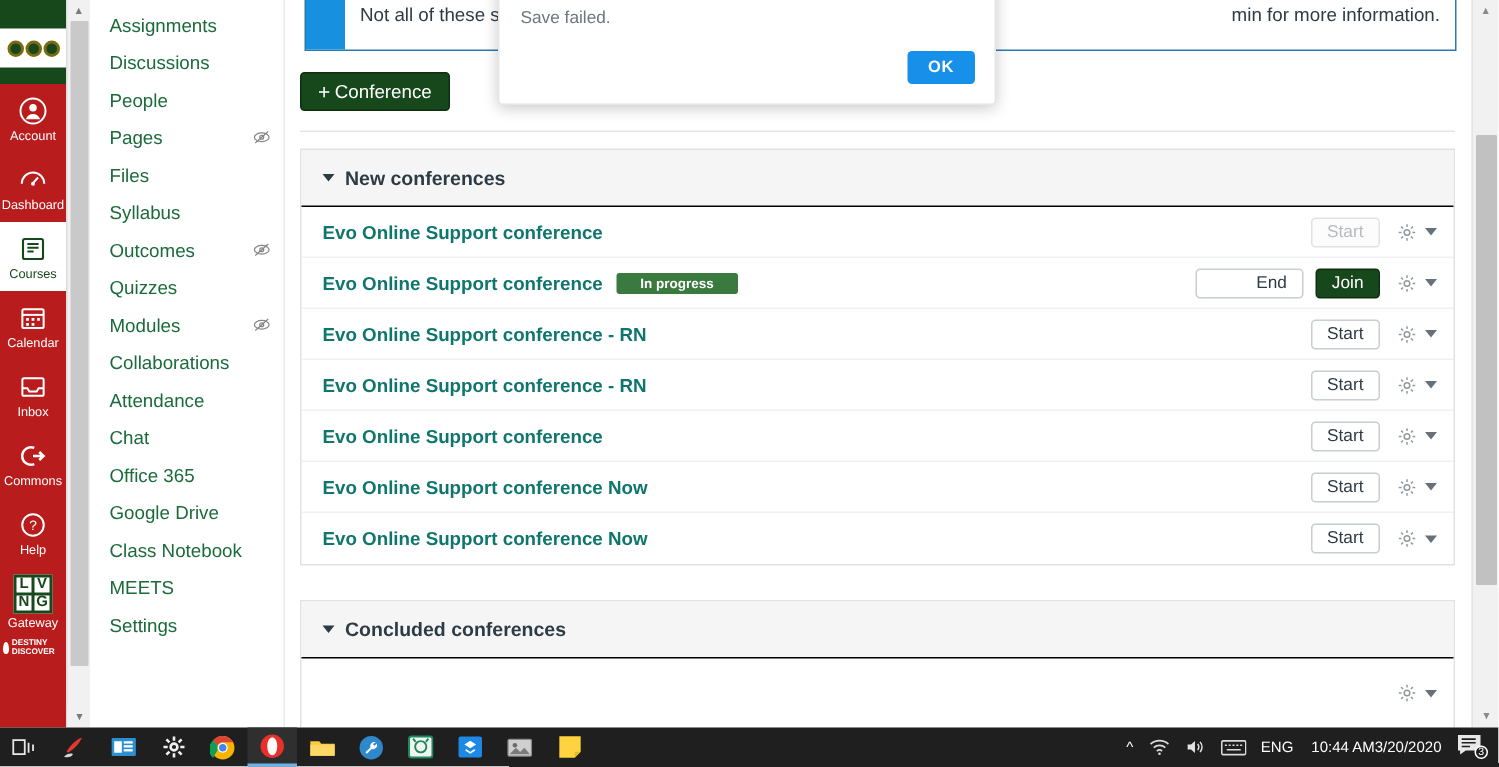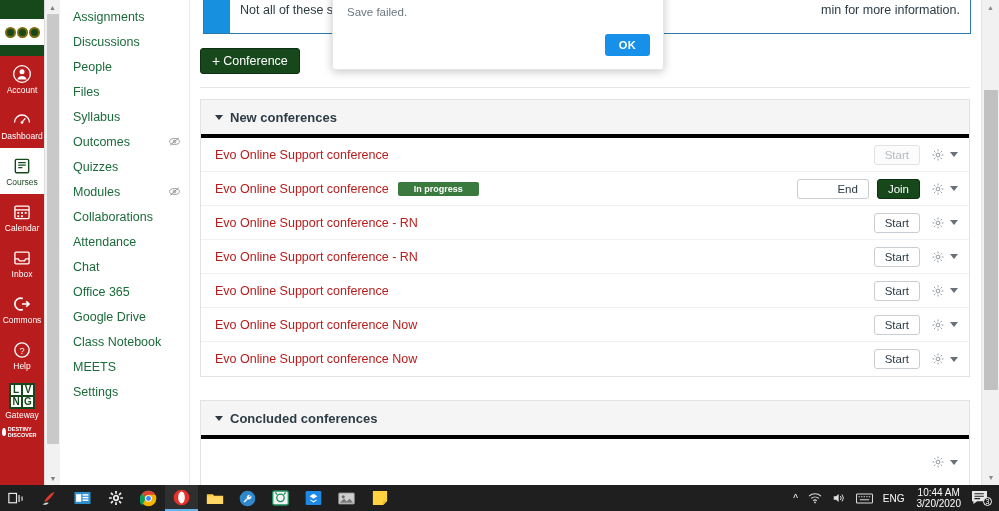--- a/index.html
+++ b/index.html
@@ -157,35 +157,35 @@
     width: 770px; height: 1px; background: #e3e5e7;
   }
 
   
   .panel {
     position: absolute; left: 9px; width: 770px;
     border: 1px solid #e0e2e4; background: #ffffff;
   }
   .panel-header {
     height: 38px; background: #f5f5f5;
-    border-bottom: 4px solid #000000;
+    border-bottom: 1px solid #000000;
     display: flex; align-items: center; gap: 7px;
     padding: 0 14px;
     font-size: 13px; font-weight: bold; color: #2d3b45;
   }
   .caret { width: 0; height: 0;
     border-left: 4px solid transparent; border-right: 4px solid transparent;
     border-top: 5px solid #2d3b45; }
   .conf-row {
     height: 34px; display: flex; align-items: center;
     padding: 0 8px 0 14px;
     border-bottom: 1px solid #f0f1f2;
   }
   .conf-row:last-child { border-bottom: none; }
-  .conf-name { font-size: 12.5px; color: #b91c1c; }
+  .conf-name { font-size: 12.5px; color: #0f766e; font-weight: bold; }
   .conf-meta { font-size: 10.5px; color: #787f84; margin-top: 1px; }
   .badge-inprogress {
     background: #3a7a3f; color: #fff; font-size: 9px;
     padding: 2px 16px; border-radius: 2px; margin-left: 9px;
     font-weight: bold; white-space: nowrap;
   }
   .row-spacer { flex: 1; }
   .btn-sm {
     font-size: 11.5px; border-radius: 3px; padding: 3px 10px;
     background: #ffffff; border: 1px solid #c7cdd1; color: #2d3b45;
@@ -225,21 +225,21 @@
     display: flex; align-items: center; justify-content: center;
     cursor: pointer; position: relative;
   }
   .tb-icon.active { background: #2f2f2f; border-bottom: 2px solid #66b3f0; }
   #tray {
     margin-left: auto; display: flex; align-items: center;
     height: 26px; color: #ffffff; font-size: 10px; padding-right: 4px;
   }
   .tray-item { padding: 0 5px; display:flex; align-items:center; cursor:pointer; }
   #tray-clock {
-    display: flex; flex-direction: column; align-items: center;
+    display: flex; flex-direction: row; align-items: center;
     justify-content: flex-start; line-height: 11px; font-size: 10px;
     padding: 0 7px; cursor: pointer;
   }
   #tray-notify { position: relative; padding: 0 7px 0 3px; cursor:pointer; }
   #notify-badge {
     position: absolute; right: 3px; bottom: 1px;
     background: #1f1f1f; color: #fff; font-size: 7px;
     border-radius: 50%; width: 9px; height: 9px;
     display: flex; align-items: center; justify-content: center;
     border: 1px solid #fff;
@@ -346,20 +346,28 @@
   <div class="cn-item">
     <span class="cn-label">Assignments</span>
   </div>
   <div class="cn-item">
     <span class="cn-label">Discussions</span>
   </div>
   <div class="cn-item">
     <span class="cn-label">People</span>
   </div>
   <div class="cn-item">
+    <span class="cn-label">Pages</span>
+    <svg class="eye-icon" viewBox="0 0 24 20">
+      <ellipse cx="12" cy="10" rx="9" ry="5.4" fill="none" stroke="#3a3a3a" stroke-width="1.5"></ellipse>
+      <circle cx="12" cy="10" r="2.4" fill="none" stroke="#3a3a3a" stroke-width="1.5"></circle>
+      <path d="M4 17L20 3" stroke="#3a3a3a" stroke-width="1.5"></path>
+    </svg>
+  </div>
+  <div class="cn-item">
     <span class="cn-label">Files</span>
   </div>
   <div class="cn-item">
     <span class="cn-label">Syllabus</span>
   </div>
   <div class="cn-item">
     <span class="cn-label">Outcomes</span>
     <svg class="eye-icon" viewBox="0 0 24 20">
       <ellipse cx="12" cy="10" rx="9" ry="5.4" fill="none" stroke="#3a3a3a" stroke-width="1.5"></ellipse>
       <circle cx="12" cy="10" r="2.4" fill="none" stroke="#3a3a3a" stroke-width="1.5"></circle>

